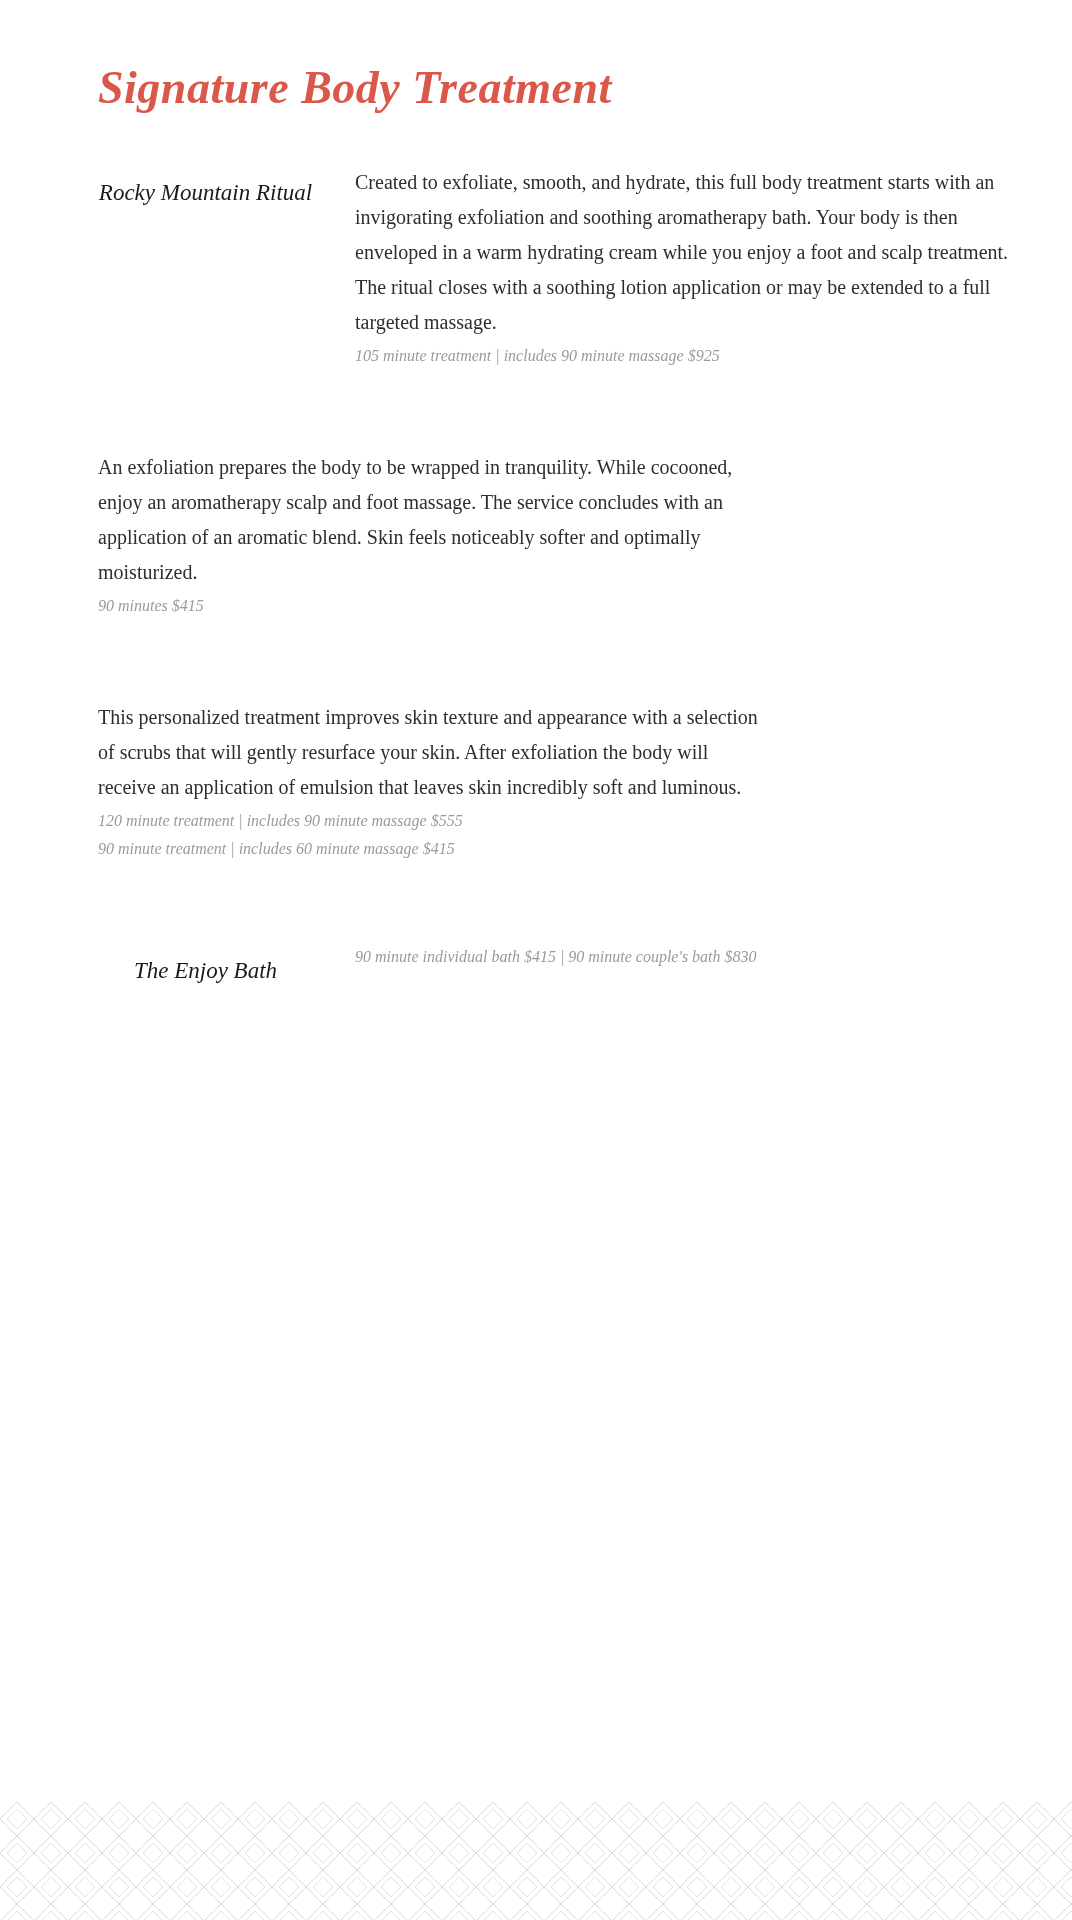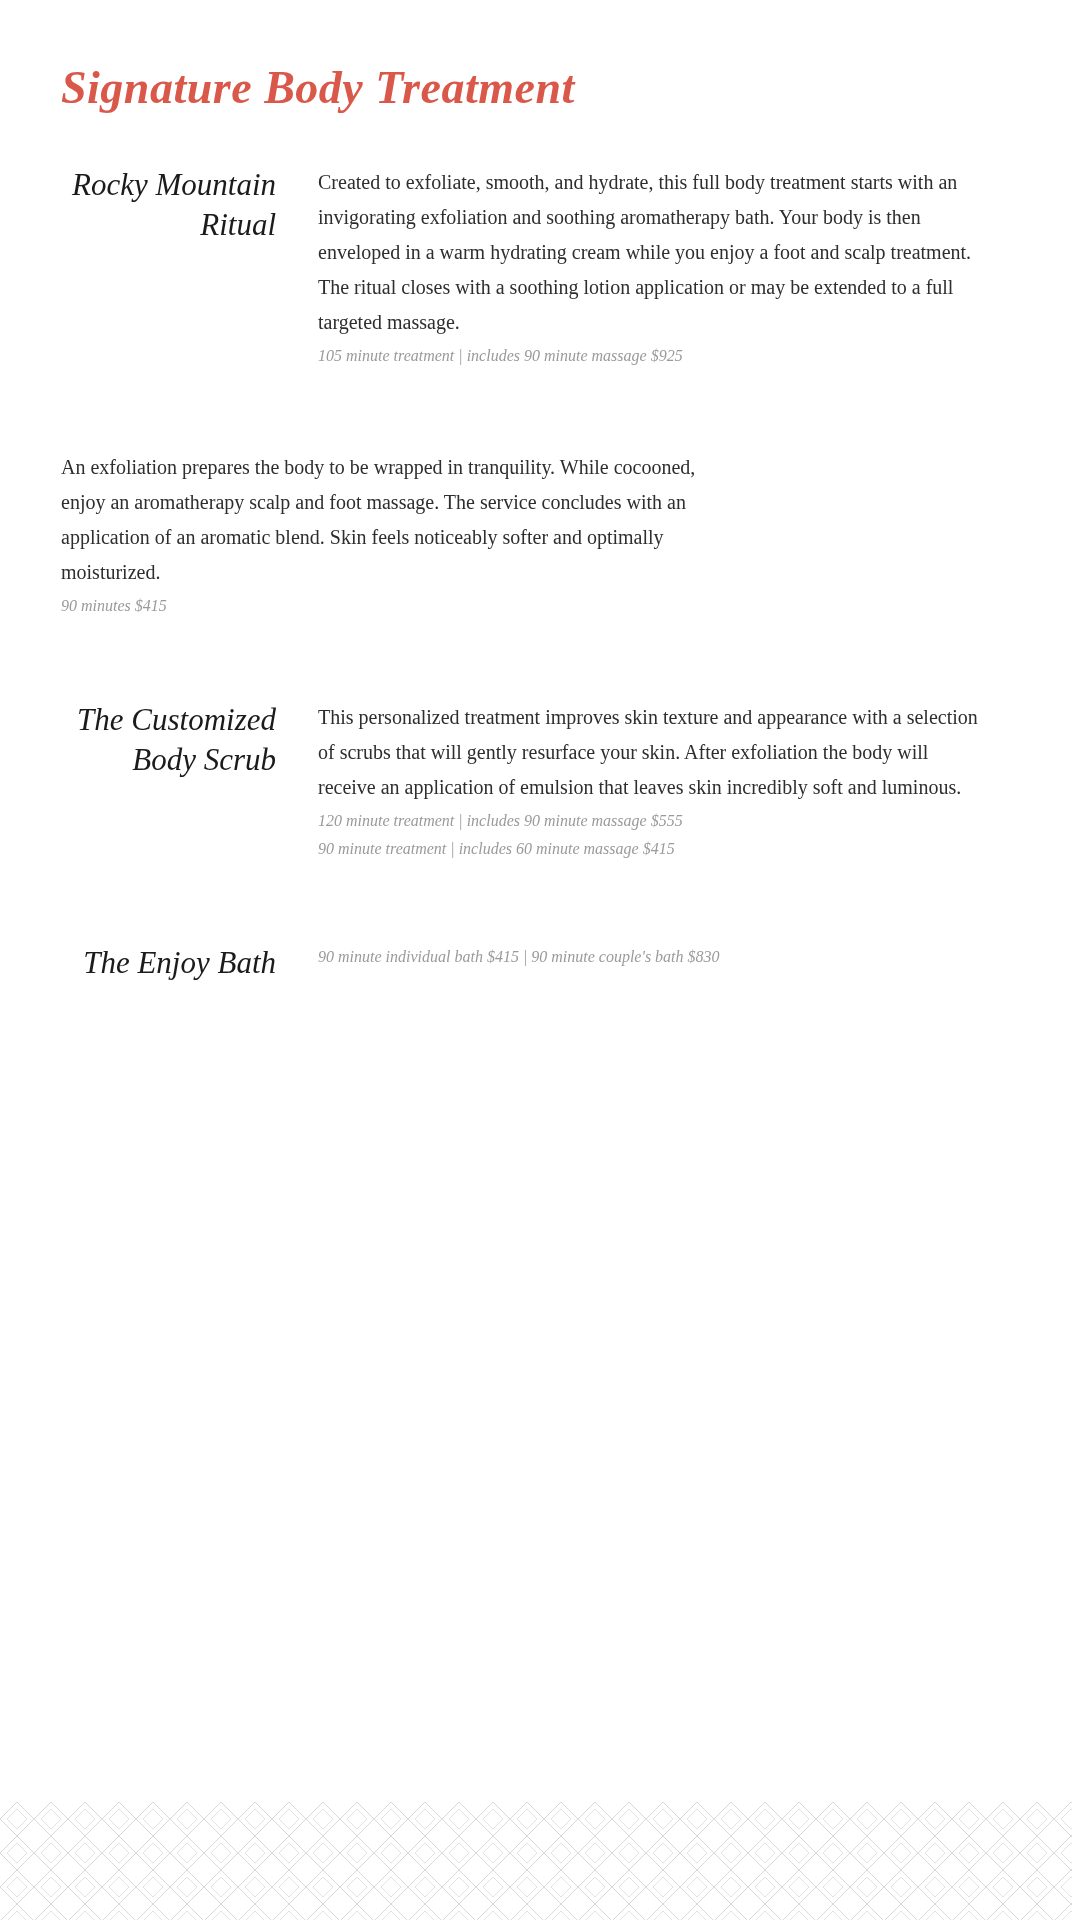--- a/index.html
+++ b/index.html
@@ -17,21 +17,21 @@
   .page {
     position: relative;
     width: 1072px;
     height: 1920px;
     margin: 0 auto;
     background: var(--background);
     overflow: hidden;
   }
 
   .content {
-    padding: 62px 60px 0 61px;
+    padding: 62px 60px 0 98px;
   }
 
   .title {
     font-style: italic;
     font-weight: 600;
     font-size: 46px;
     line-height: 1.15;
     color: var(--accent);
     letter-spacing: 0.5px;
     margin-bottom: 50px;
@@ -42,27 +42,27 @@
   .treatment {
     display: flex;
     align-items: flex-start;
     gap: 42px;
     margin-bottom: 80px;
   }
 
   .treatment-name {
     flex: 0 0 215px;
     width: 215px;
-    text-align: right;
+    text-align: center;
     font-style: italic;
     font-weight: normal;
-    font-size: 31px;
+    font-size: 23px;
     line-height: 1.28;
     color: var(--heading);
-    margin-top: 0;
+    margin-top: 13px;
   }
 
   .treatment-body {
     flex: 1 1 auto;
     max-width: 672px;
   }
 
   .treatment-desc {
     font-size: 20px;
     line-height: 1.75;
@@ -109,21 +109,20 @@
   <section class="treatment">
     <div class="treatment-body">
       <p class="treatment-desc">An exfoliation prepares the body to be wrapped in tranquility. While cocooned, enjoy an aromatherapy scalp and foot massage. The service concludes with an application of an aromatic blend. Skin feels noticeably softer and optimally moisturized.</p>
       <div class="pricing">
               <p class="price-line">90 minutes $415</p>
             </div>
     </div>
   </section>
 
   <section class="treatment">
-    <h2 class="treatment-name">The Customized Body Scrub</h2>
     <div class="treatment-body">
       <p class="treatment-desc">This personalized treatment improves skin texture and appearance with a selection of scrubs that will gently resurface your skin. After exfoliation the body will receive an application of emulsion that leaves skin incredibly soft and luminous.</p>
       <div class="pricing">
               <p class="price-line">120 minute treatment  |  includes 90 minute massage $555</p>
               <p class="price-line">90 minute treatment  |  includes 60 minute massage $415</p>
             </div>
     </div>
   </section>
 
   <section class="treatment">

